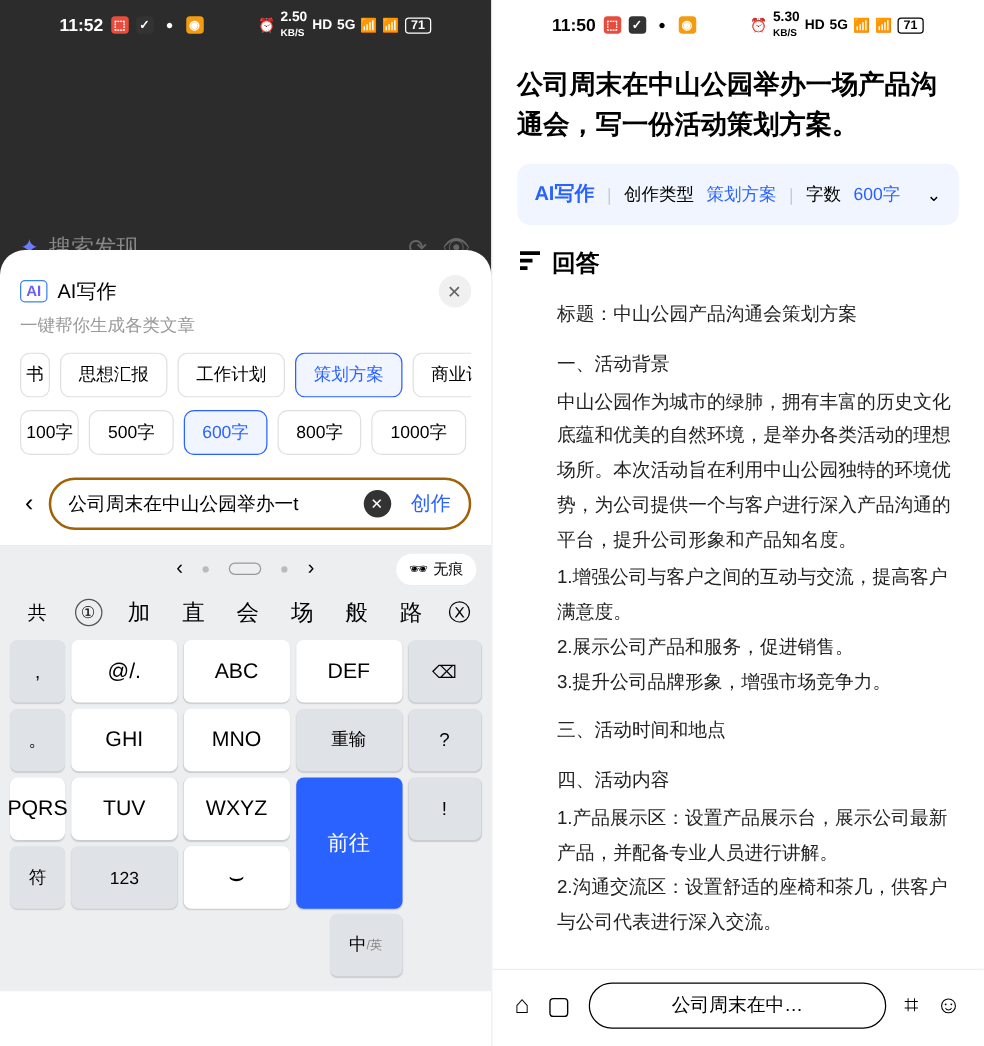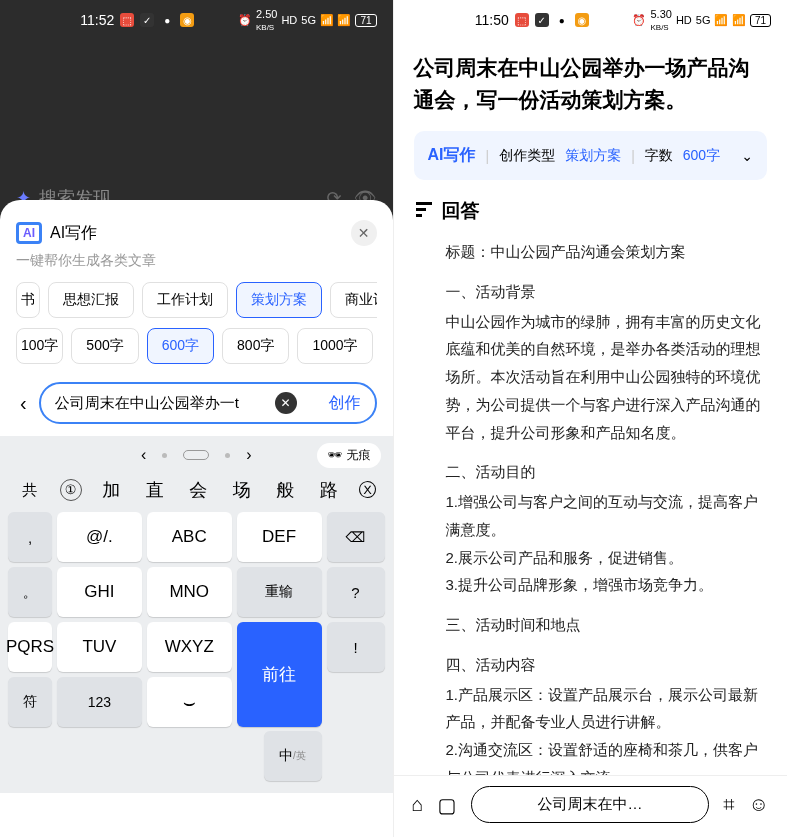--- a/index.html
+++ b/index.html
@@ -15,25 +15,25 @@
   width: 393.5px;
   height: 837px;
   position: relative;
   overflow: hidden;
 }
 .phone-left { border-right: 1px solid #eee; }
 
 
 .status-bar {
   display: flex;
-  justify-content: flex-end;
+  justify-content: center;
   align-items: center;
   padding: 8px 16px;
   font-size: 14px;
-  font-weight: 400;
+  font-weight: 700;
   gap: 44px;
 }
 .status-bar.dark { color: #fff; background: #2c2c2c; }
 .status-bar.light { color: #000; background: #fff; }
 .status-left { display: flex; align-items: center; gap: 6px; }
 .status-right { display: flex; align-items: center; gap: 4px; font-size: 11px; }
 .status-icon { width: 14px; height: 14px; border-radius: 3px; display: inline-flex; align-items: center; justify-content: center; font-size: 10px; }
 .icon-red { background: #e74c3c; color: #fff; }
 .icon-dark { background: #333; color: #fff; }
 .icon-orange { background: #f39c12; color: #fff; }
@@ -103,24 +103,24 @@
   display: flex;
   align-items: center;
   gap: 8px;
   margin-top: 18px;
 }
 .input-bar .back { font-size: 20px; padding: 0 4px; }
 .input-box {
   flex: 1;
   display: flex;
   align-items: center;
-  border: 2px solid #3b82f6;
+  border: 2px solid #a16207;
   border-radius: 22px;
   padding: 8px 6px 8px 14px;
-  gap: 24px;
+  gap: 8px;
 }
 .input-text { flex: 1; font-size: 15px; overflow: hidden; white-space: nowrap; }
 .input-clear {
   width: 22px; height: 22px;
   border-radius: 50%;
   background: #333;
   color: #fff;
   display: flex; align-items: center; justify-content: center;
   font-size: 12px;
 }
@@ -264,21 +264,21 @@
       <span>搜索发现</span>
       <span class="right-icons">
         <span>⟳</span>
         <span>👁</span>
       </span>
     </div>
   </div>
 
   <div class="sheet">
     <div class="sheet-header">
-      <span style="color:#6b5cff;font-weight:700;border:3px solid #3b82f6;border-radius:4px;padding:1px 4px;font-size:12px">AI</span>
+      <span style="color:#6b5cff;font-weight:700;border:1px solid #3b82f6;border-radius:4px;padding:1px 4px;font-size:12px">AI</span>
       <span class="sheet-title">AI写作</span>
       <span class="sheet-close">✕</span>
     </div>
     <div class="sheet-sub">一键帮你生成各类文章</div>
 
     <div class="chip-row">
       <span class="chip partial">书</span>
       <span class="chip">思想汇报</span>
       <span class="chip">工作计划</span>
       <span class="chip active">策划方案</span>
@@ -408,21 +408,20 @@
             <rect x="2" y="15" width="6" height="3" fill="#000"></rect>
           </svg>
       </span>
       <span>回答</span>
     </div>
 
     <div class="answer-body">
       <p><span>标题：</span><span>中山公园产品沟通会策划方案</span></p>
       <p>一、活动背景</p>
       <p style="margin-top:-10px">中山公园作为城市的绿肺，拥有丰富的历史文化底蕴和优美的自然环境，是举办各类活动的理想场所。本次活动旨在利用中山公园独特的环境优势，为公司提供一个与客户进行深入产品沟通的平台，提升公司形象和产品知名度。</p>
-      <p>二、活动目的</p>
       <p style="margin-top:-10px">
         <span>1.增强公司与客户之间的互动与交流，提高客户满意度。</span><br>
         <span>2.展示公司产品和服务，促进销售。</span><br>
         <span>3.提升公司品牌形象，增强市场竞争力。</span>
       </p>
       <p>三、活动时间和地点</p>
       <p>四、活动内容</p>
       <p style="margin-top:-10px">
         <span>1.产品展示区：设置产品展示台，展示公司最新产品，并配备专业人员进行讲解。</span><br>
         <span>2.沟通交流区：设置舒适的座椅和茶几，供客户与公司代表进行深入交流。</span><br>

